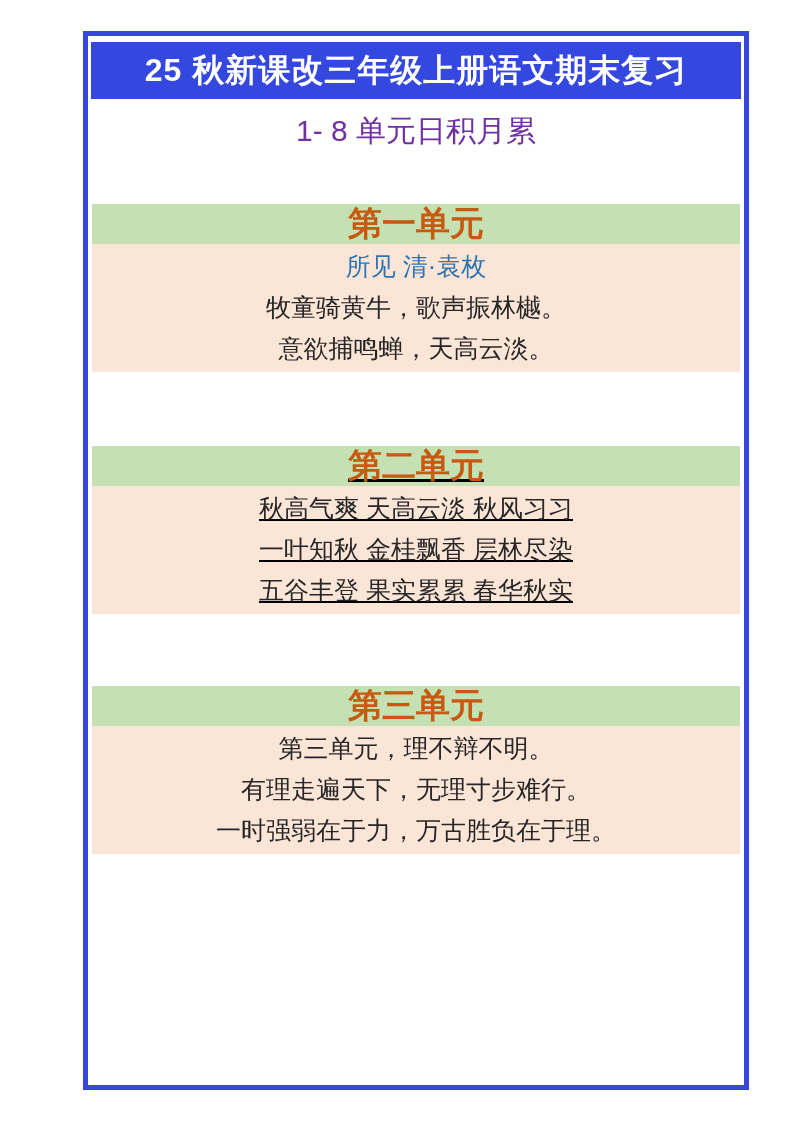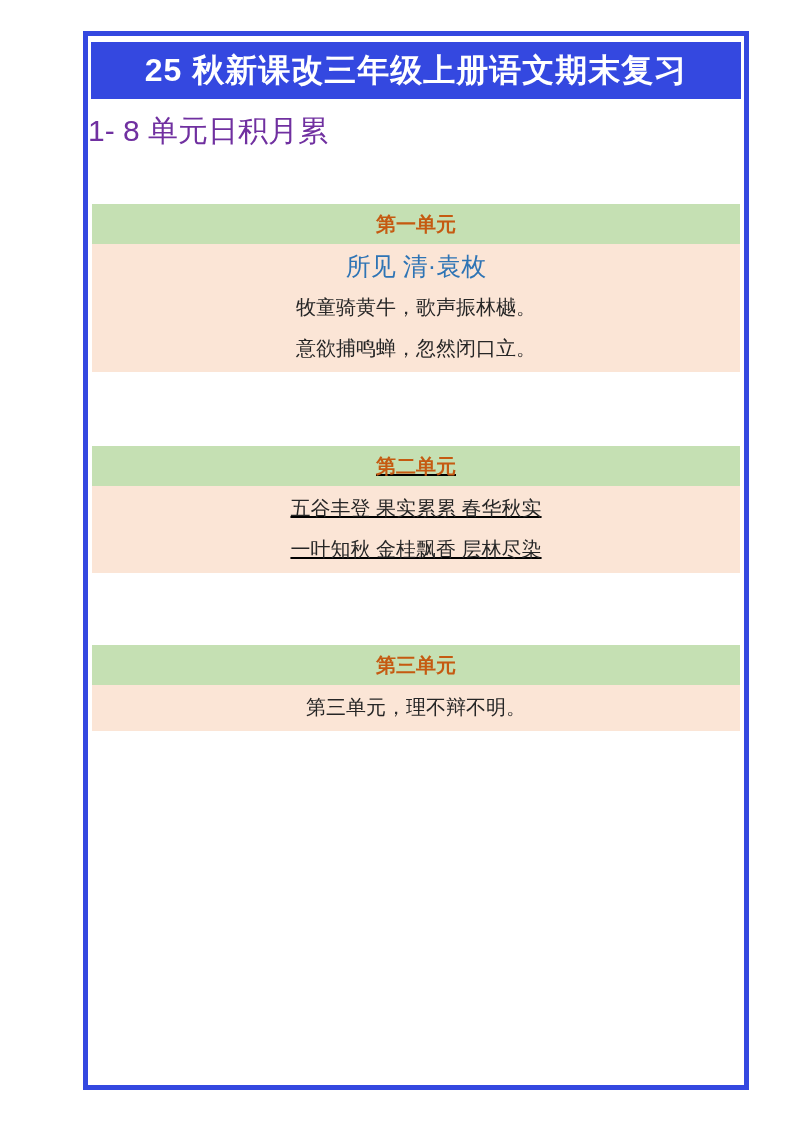--- a/index.html
+++ b/index.html
@@ -35,49 +35,50 @@
     display: flex;
     align-items: center;
     justify-content: center;
     letter-spacing: 1px;
     white-space: nowrap;
   }
   .subtitle {
     margin-top: 10px;
     height: 44px;
     line-height: 44px;
+    text-align: center;
     font-size: 30px;
     color: #7030a0;
     white-space: nowrap;
   }
   .section {
     margin: 0 4px;
   }
   .section.first   { margin-top: 51px; }
   .section.second  { margin-top: 74px; text-decoration: underline; }
   .section.third   { margin-top: 72px; }
   .section-header {
     height: 40px;
     background: #c5e0b3;
     color: #c55a11;
-    font-size: 20px;
+    font-size: 34px;
     font-weight: bold;
     display: flex;
     align-items: center;
     justify-content: center;
   }
   .section-body {
     background: #fbe5d6;
     padding: 2px 0 3px 0;
   }
   .text-line {
     height: 41px;
     line-height: 41px;
     text-align: center;
-    font-size: 20px;
+    font-size: 25px;
     color: #262626;
     white-space: nowrap;
   }
   .poem-title {
     color: #2e74b5;
     font-size: 25px;
   }
 </style>
 </head>
 <body>
@@ -89,33 +90,36 @@
       <span>25 秋新课改三年级上册语文期末复习</span>
     </div>
 
     <div class="subtitle">1- 8 单元日积月累</div>
 
     <div class="section first">
       <div class="section-header">第一单元</div>
       <div class="section-body">
         <div class="text-line poem-title">所见 清·袁枚</div>
         <div class="text-line">牧童骑黄牛，歌声振林樾。</div>
-        <div class="text-line">意欲捕鸣蝉，忽然闭口立。</div>
+        <div class="text-line">意欲捕鸣蝉，天高云淡。</div>
       </div>
     </div>
 
     <div class="section second">
       <div class="section-header">第二单元</div>
       <div class="section-body">
+        <div class="text-line">秋高气爽 天高云淡 秋风习习</div>
+        <div class="text-line">一叶知秋 金桂飘香 层林尽染</div>
         <div class="text-line">五谷丰登 果实累累 春华秋实</div>
-        <div class="text-line">一叶知秋 金桂飘香 层林尽染</div>
       </div>
     </div>
 
     <div class="section third">
       <div class="section-header">第三单元</div>
       <div class="section-body">
         <div class="text-line">第三单元，理不辩不明。</div>
+        <div class="text-line">有理走遍天下，无理寸步难行。</div>
+        <div class="text-line">一时强弱在于力，万古胜负在于理。</div>
       </div>
     </div>
 
   </div>
 </div>
 
 </body></html>

